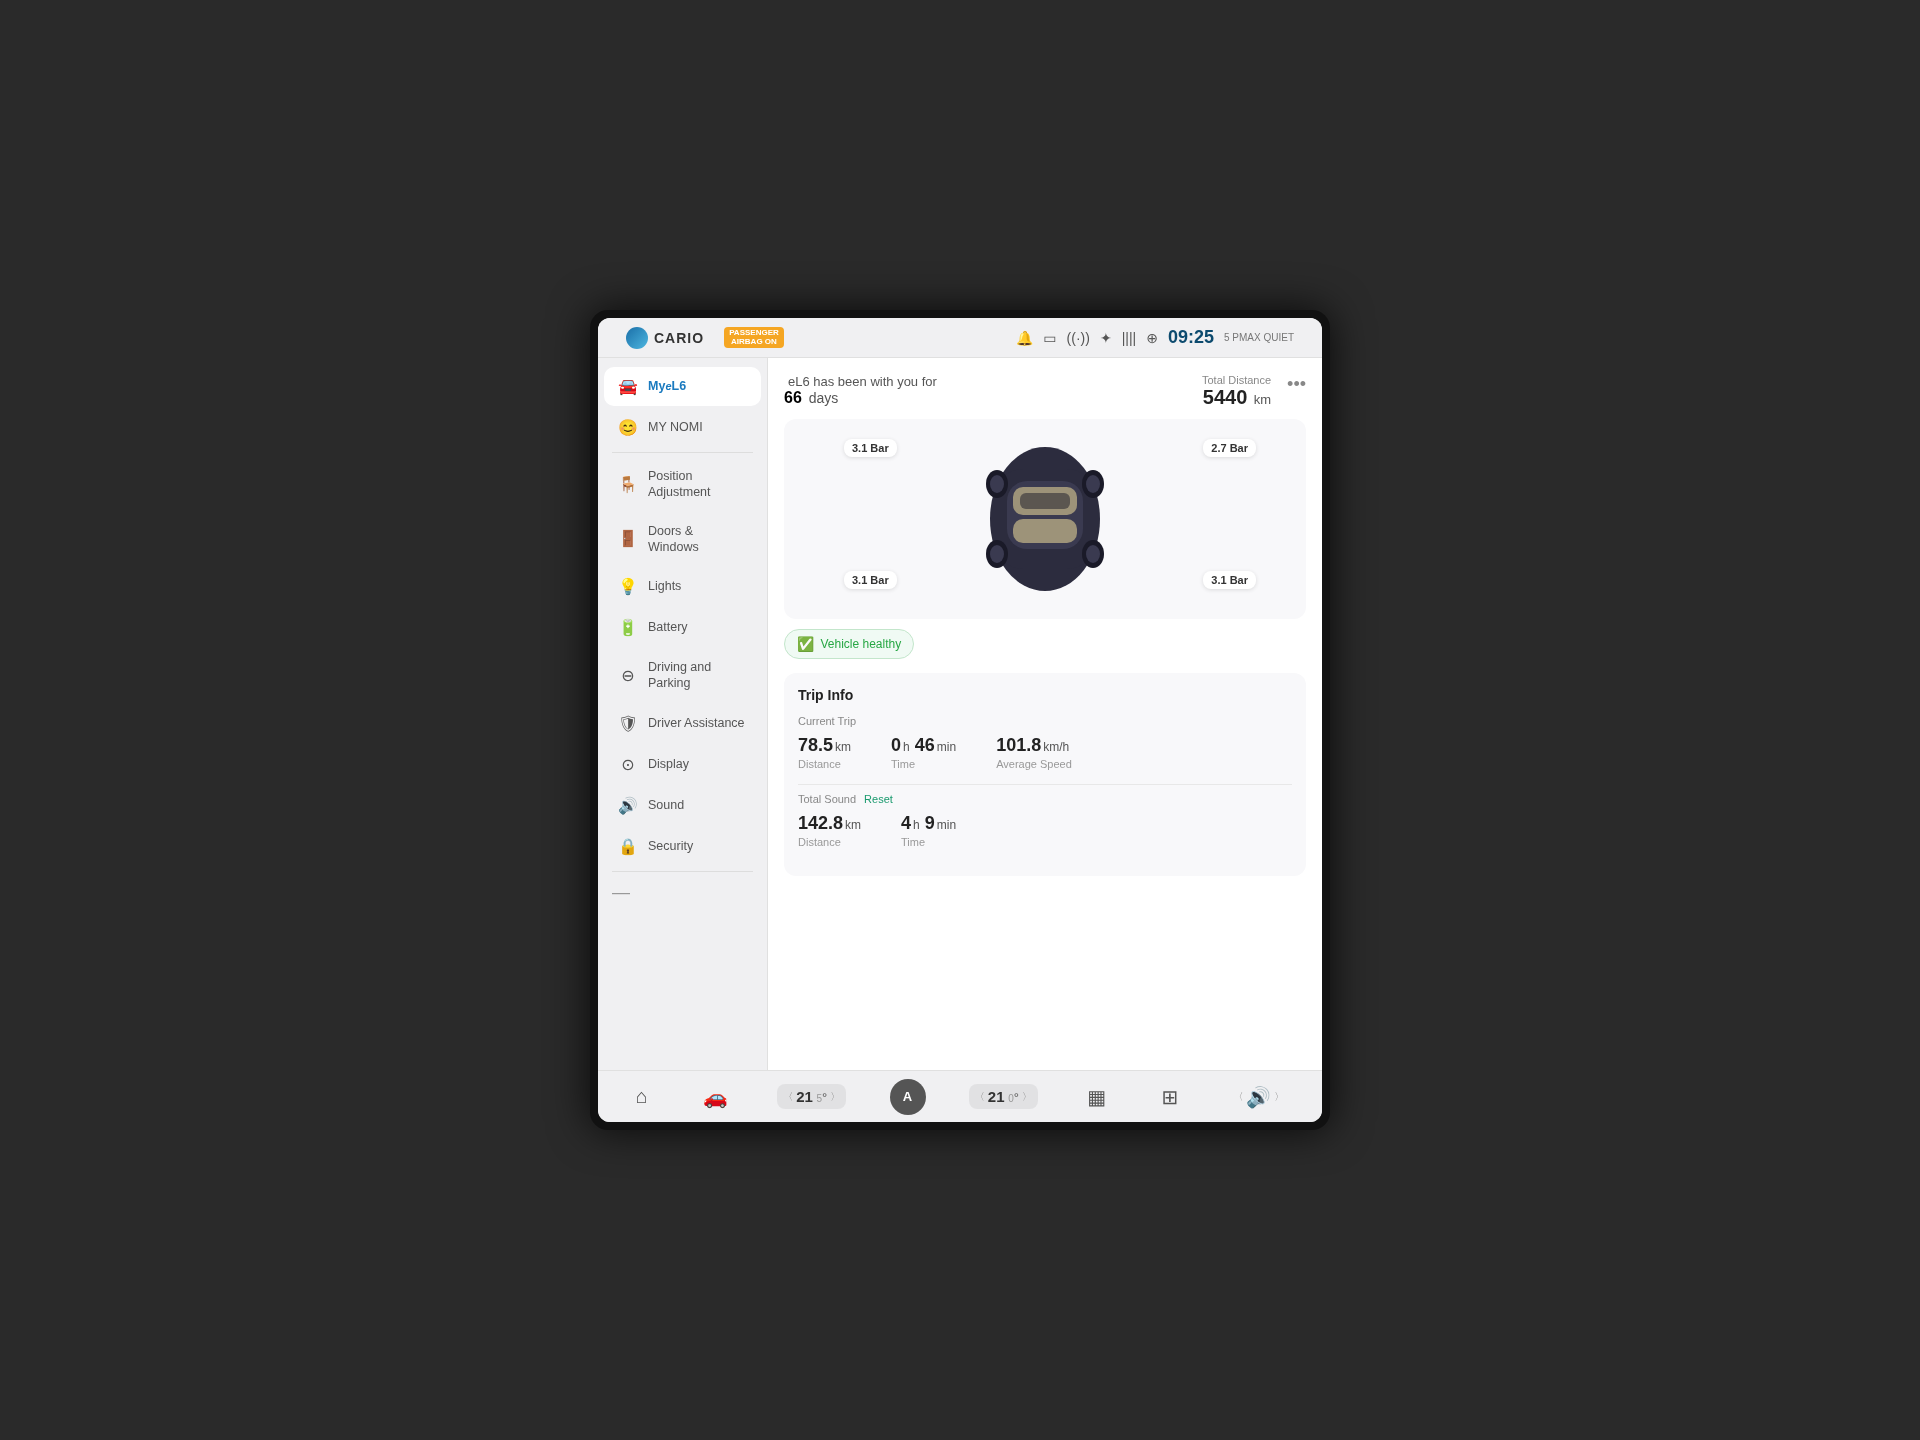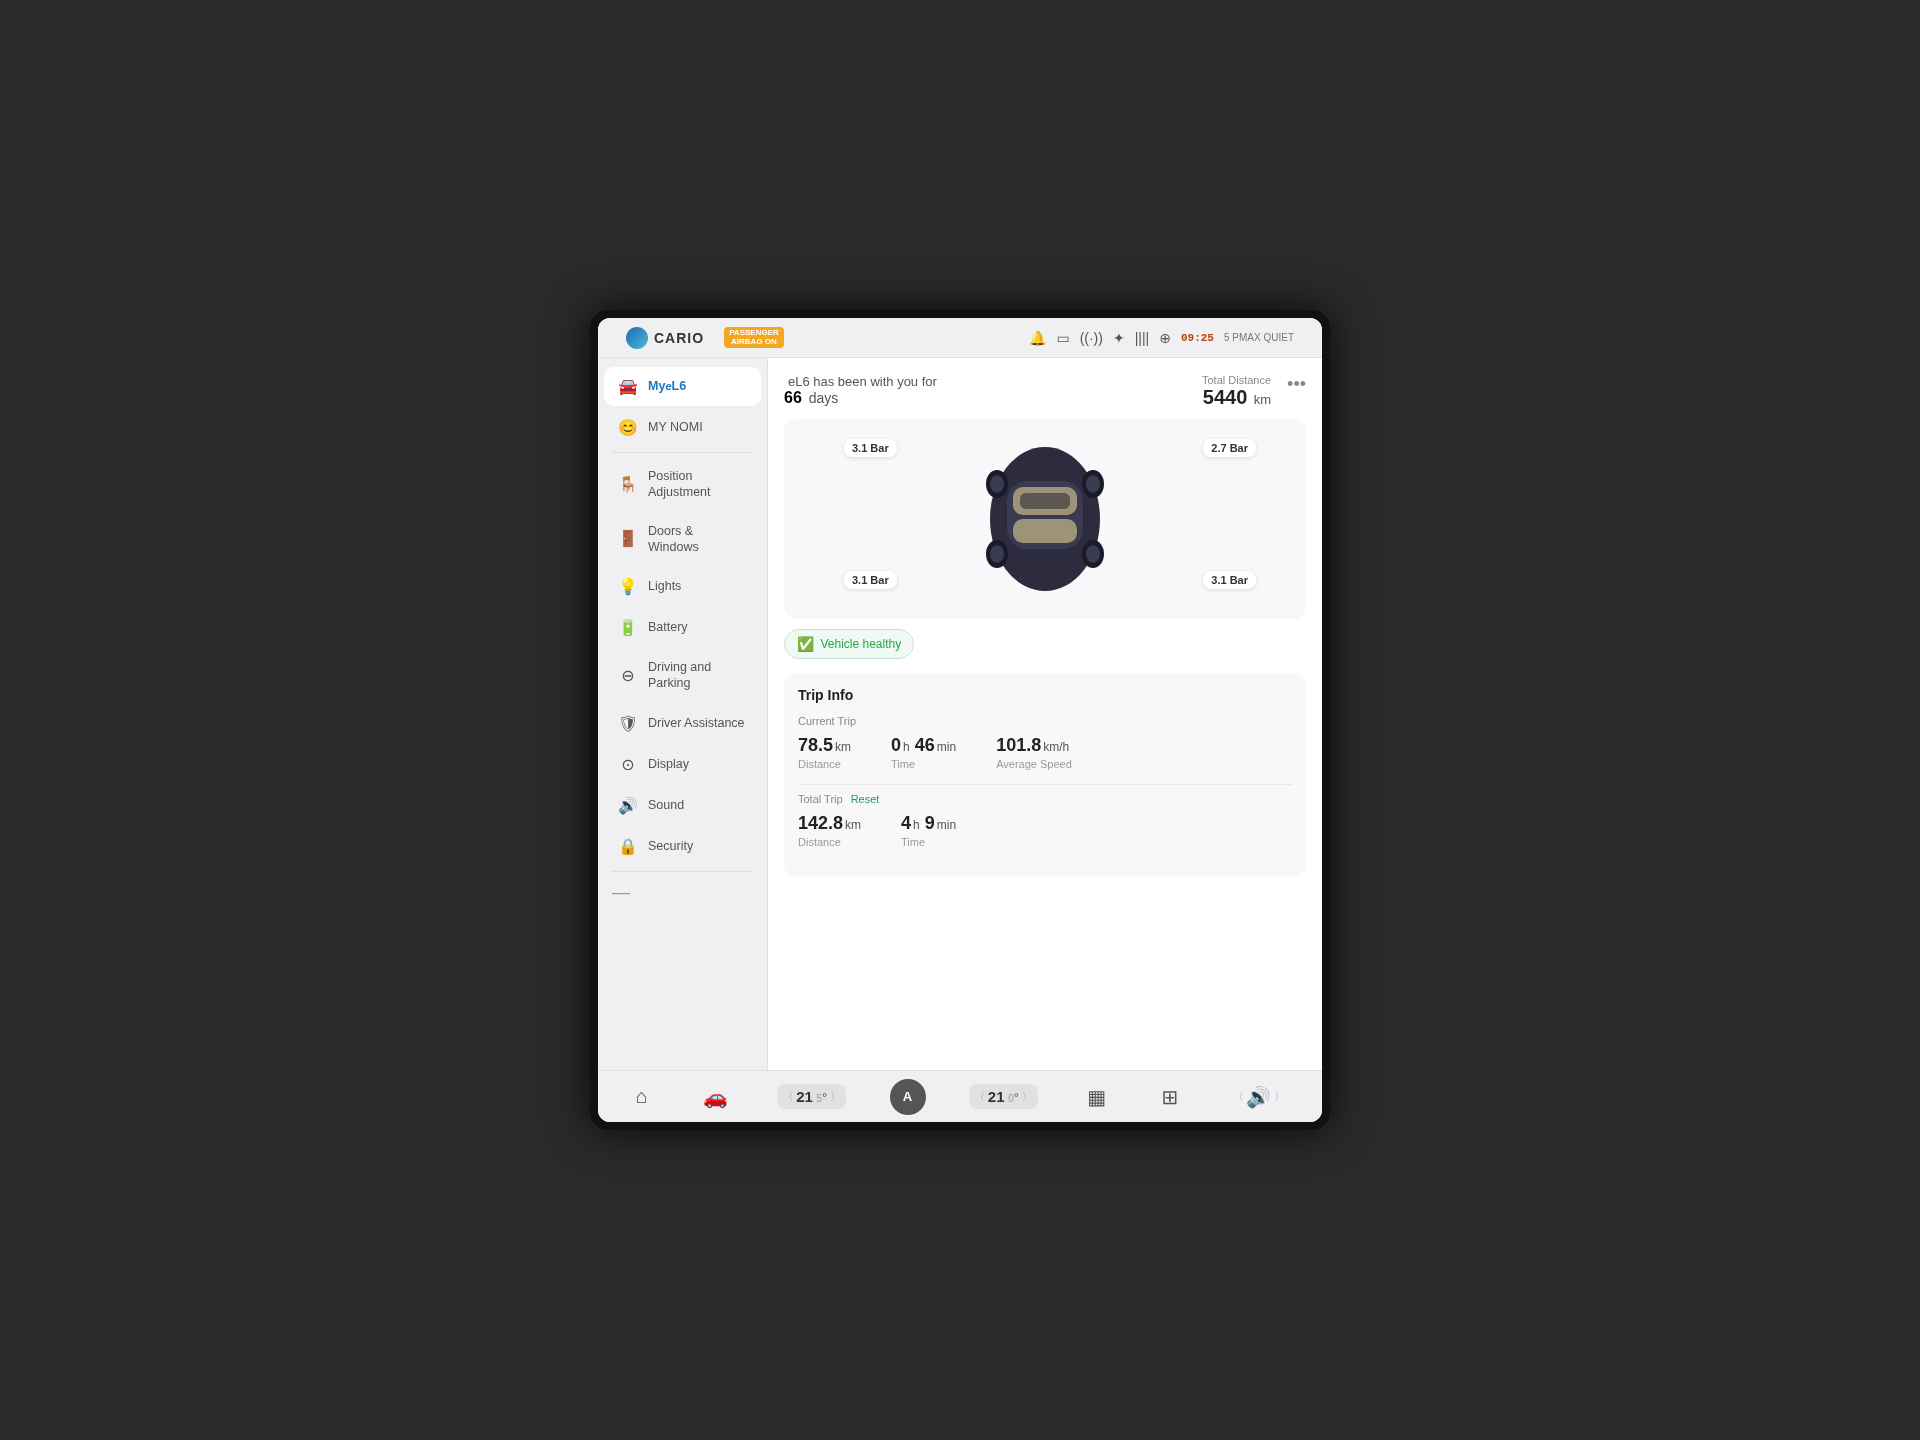--- a/index.html
+++ b/index.html
@@ -74,24 +74,23 @@
       gap: 10px;
       margin-left: auto;
       color: #555;
       font-size: 13px;
     }
     .top-icon {
       font-size: 14px;
       color: #555;
     }
     .time-text {
-      font-size: 11px;
+      font-size: 18px;
       font-weight: 600;
-      color: #c2410c;
-      font-family: Liberation Mono, monospace;
+      color: #0c4a6e;
     }
     .pmax-badge {
       font-size: 10px;
       color: #777;
       line-height: 1.1;
     }
     
     .main-layout {
       display: flex;
       flex: 1;
@@ -507,21 +506,21 @@
               <div class="trip-stat-value">
                 <span>101.8</span><span class="unit">km/h</span>
               </div>
               <div class="trip-stat-label">Average Speed</div>
             </div>
           </div>
 
           <div class="trip-divider"></div>
 
           <div class="total-trip-header">
-            <div class="trip-section-label" style="margin-bottom:0;">Total Trip</div>
+            <div class="trip-section-label" style="margin-bottom:0;">Total Sound</div>
             <span class="reset-btn">Reset</span>
           </div>
           <div class="trip-stats">
             <div class="trip-stat">
               <div class="trip-stat-value">
                 <span>142.8</span><span class="unit">km</span>
               </div>
               <div class="trip-stat-label">Distance</div>
             </div>
             <div class="trip-stat">

